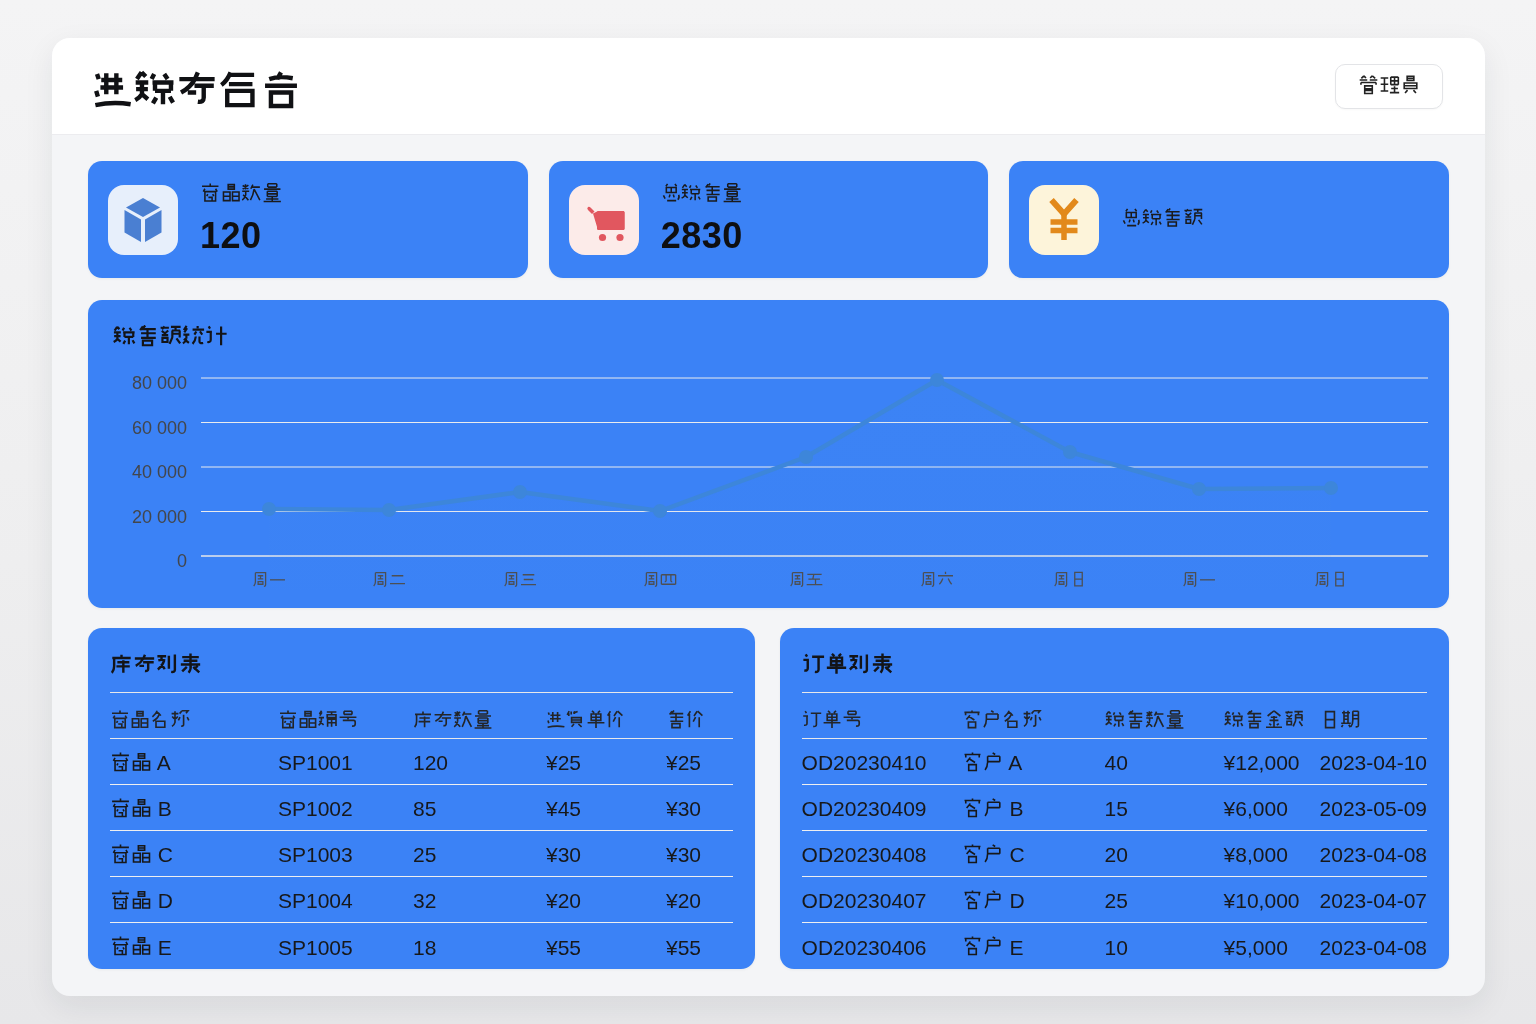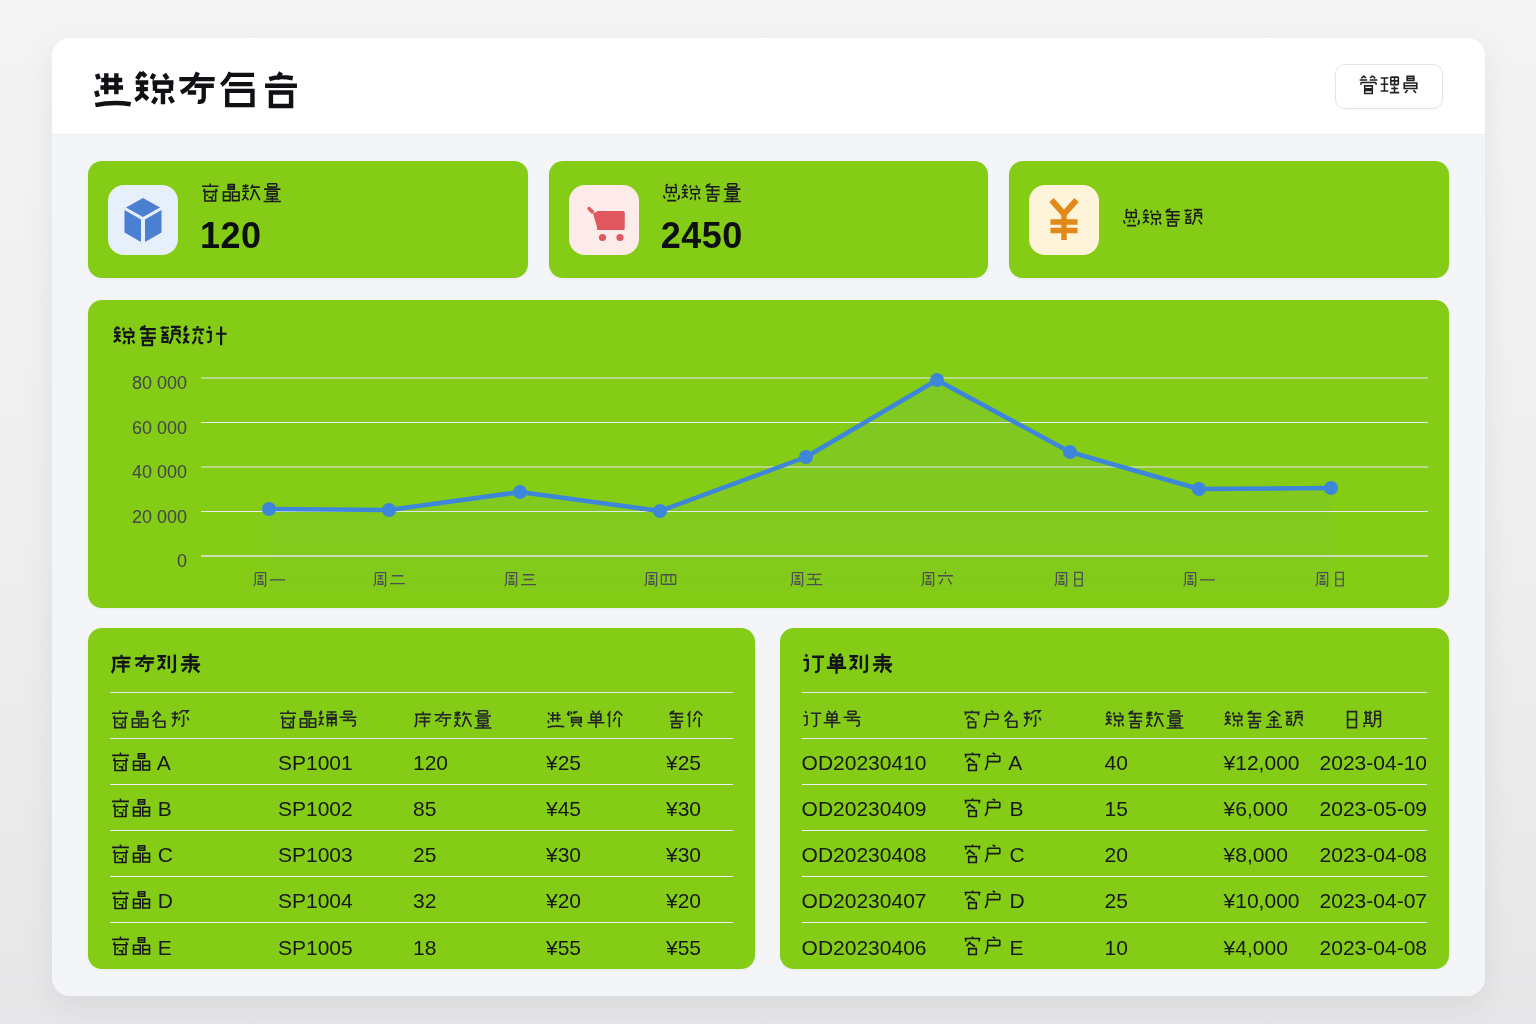--- a/index.html
+++ b/index.html
@@ -3,21 +3,21 @@
 *{margin:0;padding:0;box-sizing:border-box}
 html,body{width:1536px;height:1024px;overflow:hidden}
 body{background:linear-gradient(180deg,#f4f4f5 0%,#eeeeef 55%,#e7e7e9 100%);font-family:"Liberation Sans",sans-serif;color:#17181a;position:relative}
 svg.k{display:inline-block;width:1em;height:1em;vertical-align:-0.12em;stroke:currentColor;fill:none;stroke-width:7.6;stroke-linecap:butt;stroke-linejoin:miter}
 .bold svg.k,.tt svg.k,h1 svg.k{stroke-width:10.5}
 .wrap{position:absolute;left:52px;top:38px;width:1433px;height:958px;background:#f4f5f7;border-radius:18px;box-shadow:0 10px 30px rgba(30,35,45,0.08);overflow:hidden}
 .hdr{position:relative;height:97px;background:#fff;border-bottom:1px solid #ececef;display:flex;align-items:center;padding:0 42px 0 40px}
 h1{font-size:42px;color:#101114;padding-top:12px}
 .adm{position:absolute;right:42px;top:26px;width:108px;height:45px;background:#fff;border:1px solid #e3e4e7;border-radius:10px;display:flex;align-items:center;justify-content:center;font-size:21px;color:#222;box-shadow:0 1px 2px rgba(0,0,0,0.03)}
 main{padding:26px 36px 0}
-.card{background:#84cc16;border-radius:14px;box-shadow:0 1px 3px rgba(25,30,40,0.05)}
+.card{background:#3b82f6;border-radius:14px;box-shadow:0 1px 3px rgba(25,30,40,0.05)}
 .stats{display:flex;gap:21px}
 .stat{flex:1;height:117px;display:flex;align-items:center;padding-left:20px}
 .ic{width:70px;height:70px;border-radius:16px;flex:0 0 70px}
 .ic svg{width:70px;height:70px;display:block}
 .st{margin-left:22px}
 .sl{font-size:20.5px;color:#1a1b1e}
 .sv{font-size:36px;font-weight:bold;margin-top:8px;color:#0e0f11;letter-spacing:0.5px}
 .chart{position:relative;margin-top:22px;height:308px}
 .ct{position:absolute;left:25px;top:24px;font-size:23px;font-weight:bold;color:#131417}
 .ct svg.k{stroke-width:9.5}
@@ -25,21 +25,21 @@
 .xl{position:absolute;top:271px;width:80px;text-align:center;font-size:17px;color:#4c4f54}
 .tables{display:flex;gap:25px;margin-top:20px}
 .tbl{flex:1;height:341px;padding:0 22px}
 .tt{padding:24px 0 0;font-size:23px;font-weight:bold;color:#131417;height:65px;border-bottom:1px solid #e7e8eb}
 .thead,.tr{display:grid;align-items:center;height:46px;font-size:21px;white-space:nowrap}
 .thead{font-size:20px;color:#232528;border-bottom:1px solid #e7e8eb;padding-top:6px}
 .thead>div{position:relative;top:3px}
 .thead svg.k{stroke-width:8.2}
 .tbody .tr{border-bottom:1px solid #eeeff1;padding-top:3px;grid-template-columns:var(--gtc)}
 .tbody .tr:last-child{border-bottom:none}
-.rgt{display:block;text-align:center}
+.rgt{display:block;text-align:left}
 </style></head>
 <body>
 <svg style="position:absolute;width:0;height:0;overflow:hidden" aria-hidden="true">
     <defs>
       <symbol id="g0" viewBox="0 0 100 100">
         <path d="M34 10 V60 M58 10 V60 M22 26 H72 M20 44 H74 M12 12 L16 24 M10 52 L14 66 M8 86 Q50 77 92 84"></path>
       </symbol>
       <symbol id="g1" viewBox="0 0 100 100">
         <path d="M18 8 L7 24 M18 8 L28 18 M4 32 H34 M19 32 V64 M5 48 H33 M3 74 Q14 68 19 60 L33 72 M48 12 L42 24 M72 12 L80 24 M44 32 H94 M50 32 V52 M88 32 V52 M50 52 H88 M69 52 V84 M53 68 L45 82 M85 66 L93 80"></path>
       </symbol>
@@ -222,21 +222,21 @@
 <div class="st">
             <div class="sl"><span><svg class="k">
                   <use href="#g12"></use>
                 </svg><svg class="k">
                   <use href="#g1"></use>
                 </svg><svg class="k">
                   <use href="#g14"></use>
                 </svg><svg class="k">
                   <use href="#g11"></use>
                 </svg></span></div>
-            <div class="sv">2450</div>
+            <div class="sv">2830</div>
           </div>
         </div>
         <div class="card stat">
           <div class="ic" style="background:#fdf4da">
             <svg viewBox="0 0 70 70">
               <g stroke="#e2891b" fill="none">
                 <path d="M22.5 15 L35 29 L47.5 15" stroke-width="6"></path>
                 <path d="M35 28 V55" stroke-width="5.5"></path>
                 <path d="M21.5 37 H48.5 M21.5 45.5 H48.5" stroke-width="5.5"></path>
               </g>
@@ -568,21 +568,21 @@
               </div>
             </div>
             <div class="tr">
               <div>OD20230406</div>
               <div><span><svg class="k">
                     <use href="#g36"></use>
                   </svg><svg class="k">
                     <use href="#g37"></use>
                   </svg></span> E</div>
               <div>10</div>
-              <div>¥4,000</div>
+              <div>¥5,000</div>
               <div>
                 <span class="rgt">2023-04-08</span>
               </div>
             </div>
           </div>
         </div>
       </div>
 </main>
 </div>
 </body></html>

